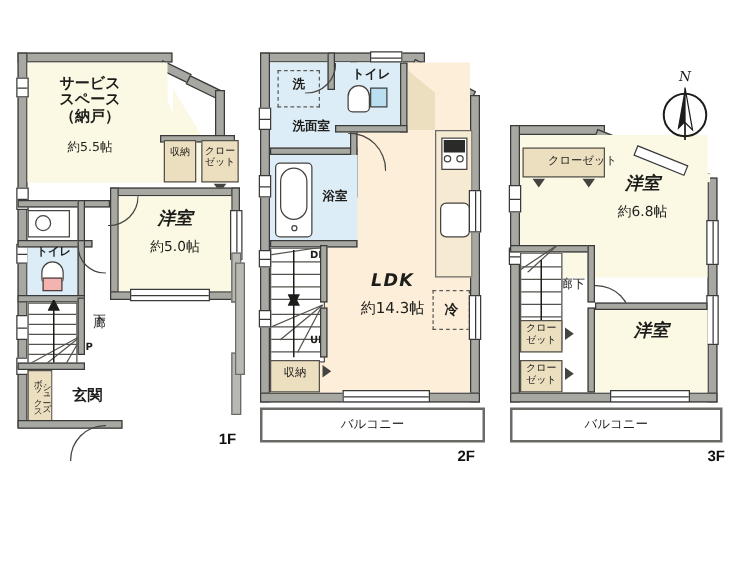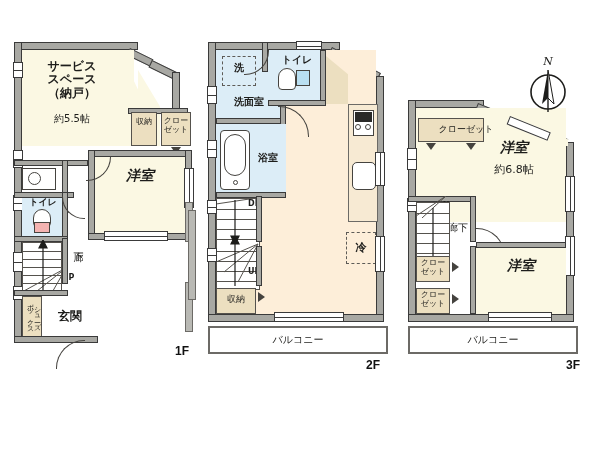--- a/index.html
+++ b/index.html
@@ -118,20 +118,21 @@
   <div class="lbl l8" style="left:161px;top:117px;width:30px;">クロー
 ゼット</div>
   <div class="arrow-d" style="left:171px;top:147px;"></div>
 
   <div class="wall" style="left:88px;top:150px;width:104px;height:7px;"></div>
   <div class="wall" style="left:88px;top:150px;width:7px;height:90px;"></div>
   <div class="wall" style="left:185px;top:150px;width:7px;height:92px;"></div>
   <div class="wall" style="left:88px;top:233px;width:104px;height:7px;"></div>
   <div class="room fill-cream" style="left:95px;top:157px;width:90px;height:76px;"></div>
   <div class="lbl l14 bold" style="left:95px;top:168px;width:90px;">洋室</div>
+  <div class="lbl l11" style="left:95px;top:192px;width:90px;">約5.0帖</div>
 
   <div class="win win-h" style="left:104px;top:231px;width:64px;height:10px;"></div>
   <div class="win win-v" style="left:184px;top:168px;width:10px;height:40px;"></div>
 
   <div class="swing" style="left:86px;top:156px;width:24px;height:24px;border-color:#45433f;border-top:none;border-left:none;border-radius:0 0 24px 0;"></div>
 
   <div class="fx" style="left:22px;top:168px;width:34px;height:22px;"></div>
   <div class="fx fx-r" style="left:28px;top:172px;width:13px;height:13px;"></div>
 
   <div class="wall" style="left:14px;top:160px;width:74px;height:6px;"></div>
@@ -279,20 +280,22 @@
   <div class="lbl l8 bold" style="left:48px;top:268px;width:22px;text-align:left;">UP</div>
   <div class="wall" style="left:56px;top:196px;width:6px;height:46px;"></div>
   <div class="wall" style="left:56px;top:246px;width:6px;height:40px;"></div>
   <div class="win win-h" style="left:7px;top:200px;width:10px;height:14px;"></div>
   <div class="win win-h" style="left:7px;top:248px;width:10px;height:14px;"></div>
 
   <div class="room fill-tan bdr" style="left:16px;top:288px;width:40px;height:26px;"></div>
   <div class="lbl l9" style="left:16px;top:294px;width:40px;">収納</div>
   <div class="arrow-r" style="left:58px;top:292px;"></div>
 
+  <div class="lbl l14 bold" style="left:74px;top:218px;width:80px;letter-spacing:1px;">LDK</div>
+  <div class="lbl l12" style="left:68px;top:240px;width:92px;">約14.3帖</div>
 
   <div class="abs" style="left:148px;top:104px;width:30px;height:118px;background:#f7ead3;border:1px solid #6c6a66;"></div>
   <div class="fx" style="left:153px;top:110px;width:21px;height:26px;background:#fff;"></div>
   <div class="abs" style="left:155px;top:112px;width:17px;height:10px;background:#2a2a28;"></div>
   <div class="fx fx-r" style="left:155px;top:124px;width:6px;height:6px;"></div>
   <div class="fx fx-r" style="left:165px;top:124px;width:6px;height:6px;"></div>
   <div class="fx" style="left:152px;top:162px;width:24px;height:28px;border-radius:5px;"></div>
   <div class="fx dashed" style="left:146px;top:232px;width:30px;height:32px;"></div>
   <div class="lbl l11 bold" style="left:146px;top:242px;width:30px;">冷</div>
 

